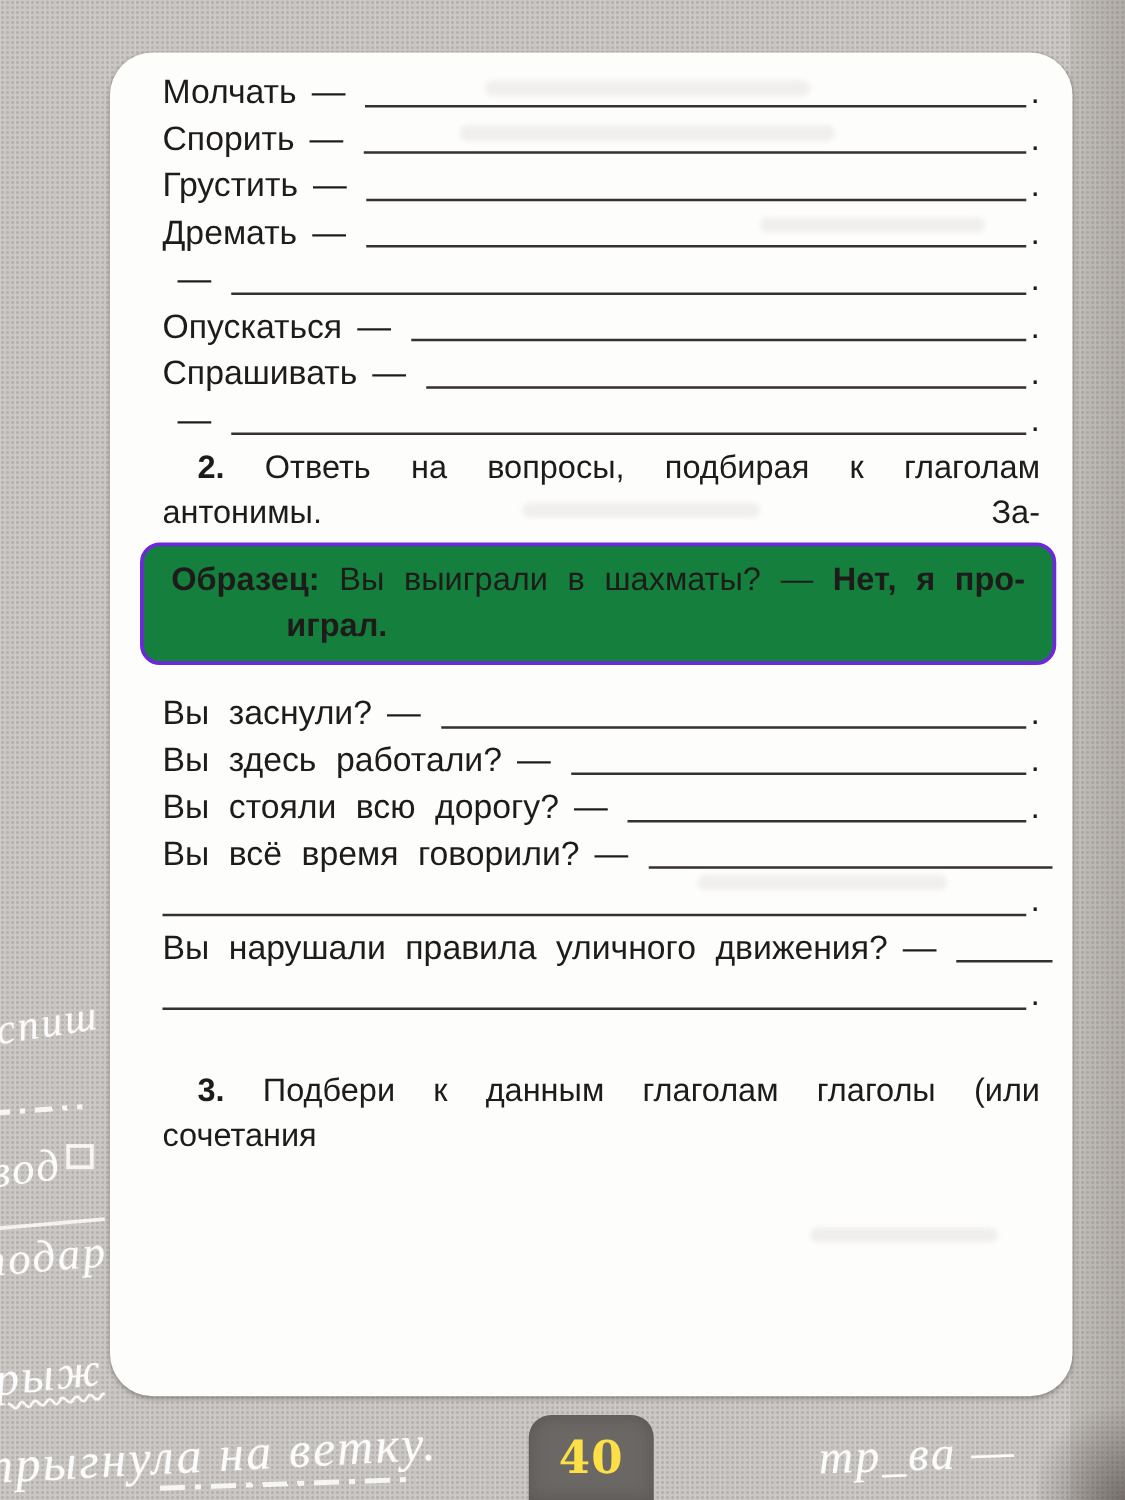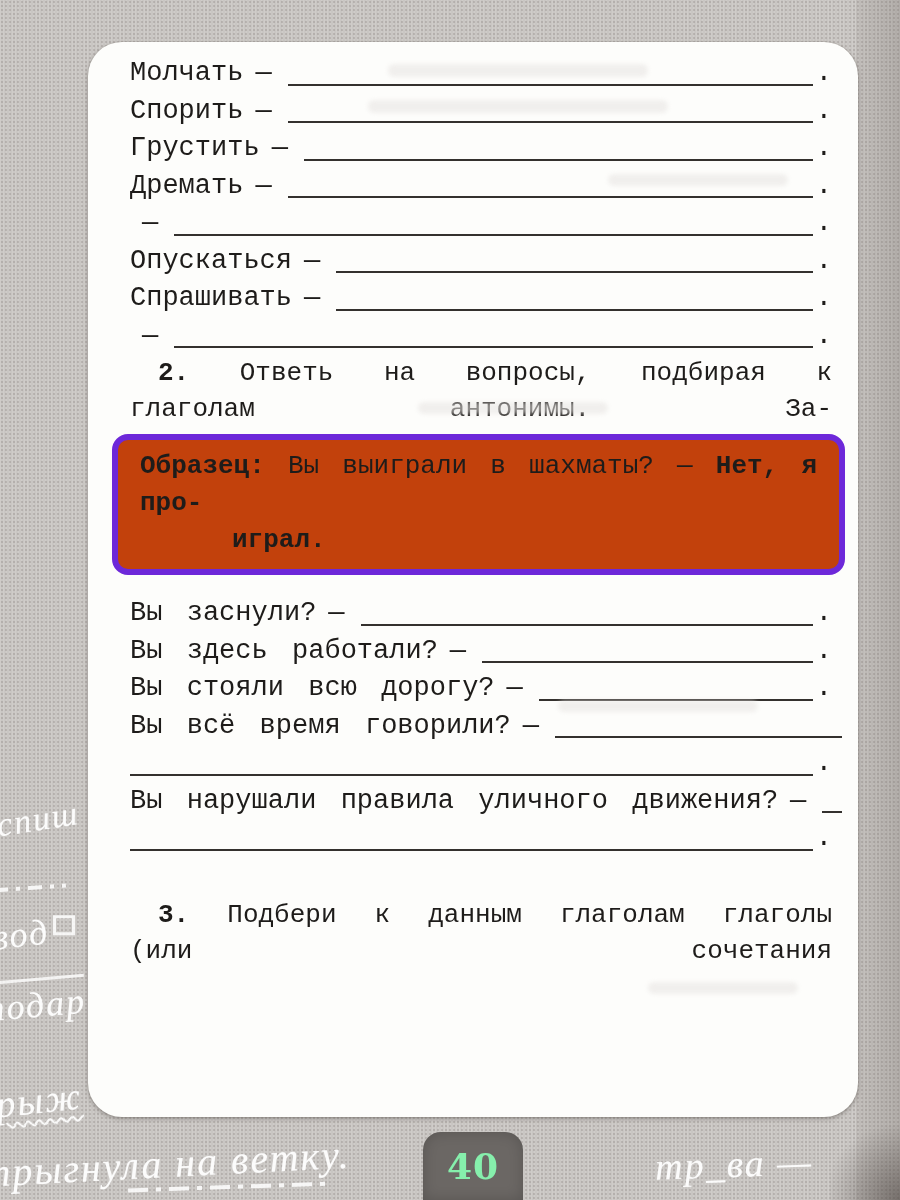--- a/index.html
+++ b/index.html
@@ -64,21 +64,20 @@
   .hand-bottom-right { left:655px; top:1142px; font-size:38px; transform:rotate(-2deg); }
 
   
   .card {
     position:absolute; left:88px; top:42px; width:770px; height:1075px;
     background:#fdfdfb;
     border-radius:34px;
     box-shadow:0 2px 4px rgba(60,54,48,0.35), 0 0 0 1px rgba(120,112,104,0.12);
     padding:13px 26px 0 42px;
     overflow:hidden;
-    font-family:Liberation Mono, monospace;
   }
   
   .ghost { position:absolute; background:#e7e4e2; opacity:0.55; filter:blur(2px); border-radius:6px; }
 
   
   .row { display:flex; align-items:flex-end; height:37.5px; font-size:27px; word-spacing:0.30em; }
   .row > span { line-height:37.5px; white-space:nowrap; }
   .dash { margin:0 10px 0 12px; }
   .rule { flex:1 1 auto; height:0; border-bottom:2px solid #34312e; margin:0 3px 7px 6px; align-self:flex-end; }
   .rule.to-edge { margin-right:-10px; }
@@ -89,42 +88,42 @@
   .para .pline.last { text-align-last:left; }
   .b { font-weight:bold; }
 
   .verbs  { margin-top:0; }
   .refwords { margin-top:18px; }
   .task2  { margin-top:0; }
   .task3  { margin-top:39px; }
   .task3 .pline { line-height:36px; }
 
   .samplebox {
-    border:6px solid #6d28d9; border-radius:16px;
-    background:#c2410c;
+    border:3px solid #6d28d9; border-radius:16px;
+    background:#15803d;
   }
   .box1 {
     margin:7px -13px 0 -18px;
     padding:8px 22px 10px 22px;
     font-size:26px; word-spacing:0.26em;
   }
   .box1 .bl1 { line-height:37px; text-align:justify; text-align-last:justify; }
   .box1 .bl2 { line-height:37px; margin-left:92px; }
   .questions { margin-top:20px; }
 
   
   .page-tab {
     position:absolute; left:423px; top:1132px; width:100px; height:68px;
     background:#6b6764; border-radius:18px 18px 0 0;
     display:flex; align-items:center; justify-content:center;
     box-shadow:inset 0 0 14px rgba(0,0,0,0.18);
   }
   .page-tab span {
     font-family:"DejaVu Serif", serif; font-weight:bold;
-    font-size:36px; color:#86efac; letter-spacing:1px;
+    font-size:36px; color:#fde047; letter-spacing:1px;
   }
 </style>
 </head>
 <body>
 
 <div class="right-band"></div>
 <div class="bottom-right-dark"></div>
 
 <div class="hand hand-top-left">Вспиш</div>
 <div class="dashdot-left"></div>

